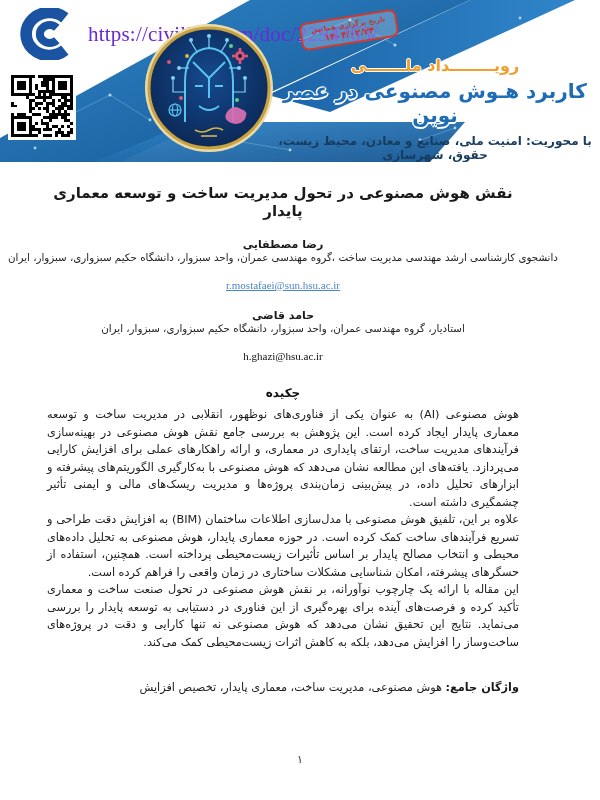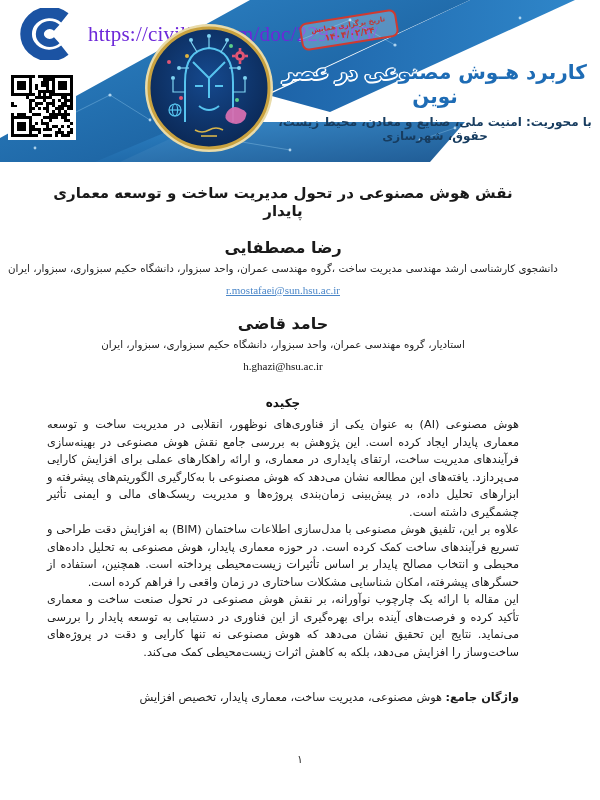--- a/index.html
+++ b/index.html
@@ -45,24 +45,24 @@
     text-shadow:0 1.5px 0 #fff,0 -1.5px 0 #fff,1.5px 0 0 #fff,-1.5px 0 0 #fff,1px 1px 0 #fff,-1px -1px 0 #fff;
   }
   .event-subtitle{margin-top:7px;font-size:12px;font-weight:bold;color:#173c5f;direction:rtl;}
   
   .paper{position:absolute;top:162px;left:0;width:566px;}
   .paper-title{
     margin:22px 40px 0 40px;text-align:center;direction:rtl;
     font-size:15px;font-weight:bold;color:#1a1a1a;
   }
   .author-block{margin-top:18px;text-align:center;direction:rtl;}
-  .author-name{font-size:16px;font-weight:bold;color:#1a1a1a;}
-  .author-affil{margin-top:5px;font-size:10.3px;color:#222;}
+  .author-name{font-size:11px;font-weight:bold;color:#1a1a1a;}
+  .author-affil{font-size:10.3px;color:#222;}
   .author-email{
-    margin-top:10px;font-size:11px;direction:ltr;
+    margin-top:16px;font-size:11px;direction:ltr;
     font-family:"Liberation Serif","DejaVu Serif",serif;
   }
   .author-email a{color:#4a86c8;text-decoration:underline;}
   .author-email .plain{color:#111;text-decoration:none;}
   .abstract{width:472px;margin:24px auto 0 auto;direction:rtl;}
   .abstract-heading{font-size:12px;font-weight:bold;margin-bottom:6px;color:#111;text-align:center;}
   .abstract p{
     margin:0;font-size:11.3px;line-height:17.5px;text-align:justify;color:#1c1c1c;
   }
   .keywords{
@@ -640,20 +640,21 @@
         <path d="M58 114 h16"></path>
       </g>
     </svg>
 
     <div class="stamp">
       <div class="l1">تاریخ برگزاری همایش</div>
       <div class="l2">۱۴۰۴/۰۲/۲۴</div>
     </div>
 
     <div class="event-text">
+      <div class="event-kicker" dir="rtl">رویــــــــداد ملـــــــی</div>
       <div class="event-title" dir="rtl">کاربرد هـوش مصنوعی در عصر نوین</div>
       <div class="event-subtitle" dir="rtl">با محوریت: امنیت ملی، صنایع و معادن، محیط زیست، حقوق، شهرسازی</div>
     </div>
   </div>
 
   <div class="paper">
 
     <div class="paper-title">نقش هوش مصنوعی در تحول مدیریت ساخت و توسعه معماری پایدار</div>
 
     <div class="author-block">

